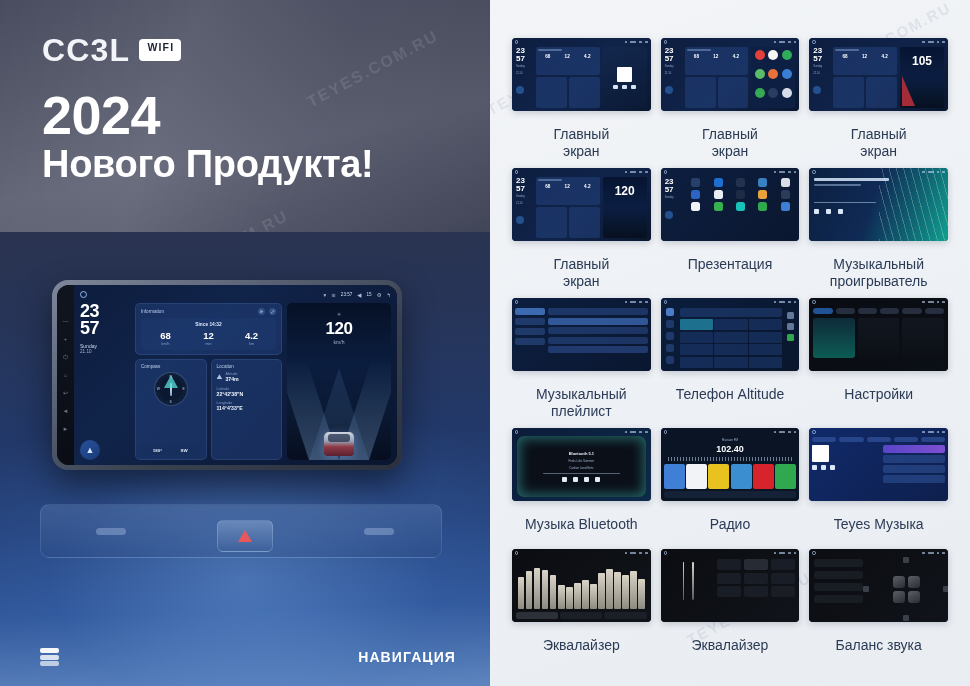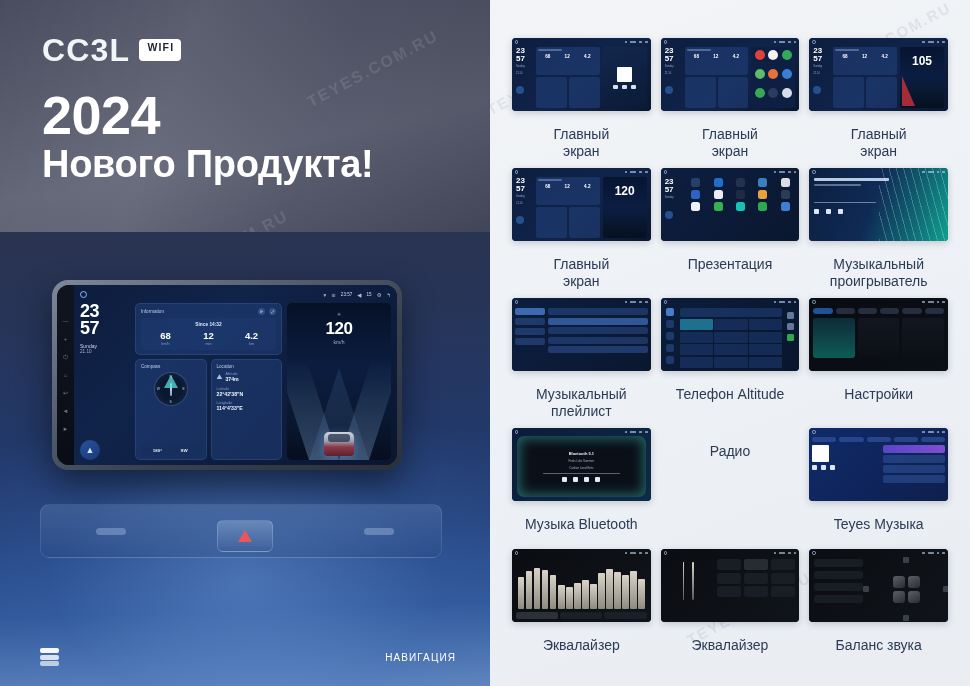--- a/index.html
+++ b/index.html
@@ -112,21 +112,21 @@
   .hz-tri{width:0;height:0;border-left:7px solid transparent;border-right:7px solid transparent;border-bottom:12px solid #e8575c;}
   .knob-l{position:absolute;left:96px;top:296px;width:30px;height:7px;border-radius:4px;background:rgba(210,230,255,.30);}
   .knob-r{position:absolute;right:96px;top:296px;width:30px;height:7px;border-radius:4px;background:rgba(210,230,255,.30);}
 
   .hero-foot{position:absolute;left:0;bottom:0;width:100%;height:58px;display:flex;align-items:center;
        padding:0 34px 0 40px;box-sizing:border-box;z-index:9;}
   .layers-ico{display:flex;flex-direction:column;gap:1.5px;}
   .ly{width:19px;height:5px;border-radius:2px;background:#fff;opacity:.95;}
   .ly.mid{opacity:.8;}
   .ly.bot{opacity:.65;}
-  .foot-label{margin-left:auto;color:#fff;font-size:10px;font-weight:400;letter-spacing:1.1px;}
+  .foot-label{margin-left:auto;color:#fff;font-size:14px;font-weight:700;letter-spacing:1.1px;}
 
   
   .wm{position:absolute;color:rgba(255,255,255,.11);font-size:16px;font-weight:700;letter-spacing:2px;
       transform:rotate(-28deg);pointer-events:none;white-space:nowrap;}
   .wmd{position:absolute;color:rgba(40,60,100,.09);font-size:15px;font-weight:700;letter-spacing:2px;
       transform:rotate(-28deg);pointer-events:none;white-space:nowrap;}
 
   
   .gallery{position:relative;width:480px;height:686px;overflow:hidden;
       background:linear-gradient(160deg,#f2f4f7 0%,#eef1f5 45%,#e9edf2 100%);}
@@ -807,20 +807,45 @@
                 <span class="t-pip w"></span>
                 <span class="t-pip"></span>
                 <span class="t-pip"></span>
               </div>
             </div>
         </div>
         <div class="cap">Музыка Bluetooth</div>
       </div>
 
       <div class="cell">
+        <div class="thumb">
+          <div class="th-full th-radio">
+            <div class="rd-lab">Russian FM</div>
+            <div class="rd-freq">102.40</div>
+            <div class="rd-scale"></div>
+            <div class="rd-presets">
+              <i style="background:#3f7fd6"></i>
+                <i style="background:#f2f3f6"></i>
+                <i style="background:#e8c21f"></i>
+                <i style="background:#3b8fd0"></i>
+                <i style="background:#d7242c"></i>
+                <i style="background:#2fa84f"></i>
+            </div>
+            <div class="rd-bottom"></div>
+          </div>
+          <div class="t-status">
+              <div class="t-dot"></div>
+              <div class="t-right">
+                <span class="t-pip"></span>
+                <span class="t-pip w"></span>
+                <span class="t-pip"></span>
+                <span class="t-pip"></span>
+              </div>
+            </div>
+        </div>
         <div class="cap">Радио</div>
       </div>
 
       <div class="cell">
         <div class="thumb">
           <div class="th-full th-teyes">
             <div class="ty-top">
                 <i></i>
                 <i></i>
                 <i></i>

